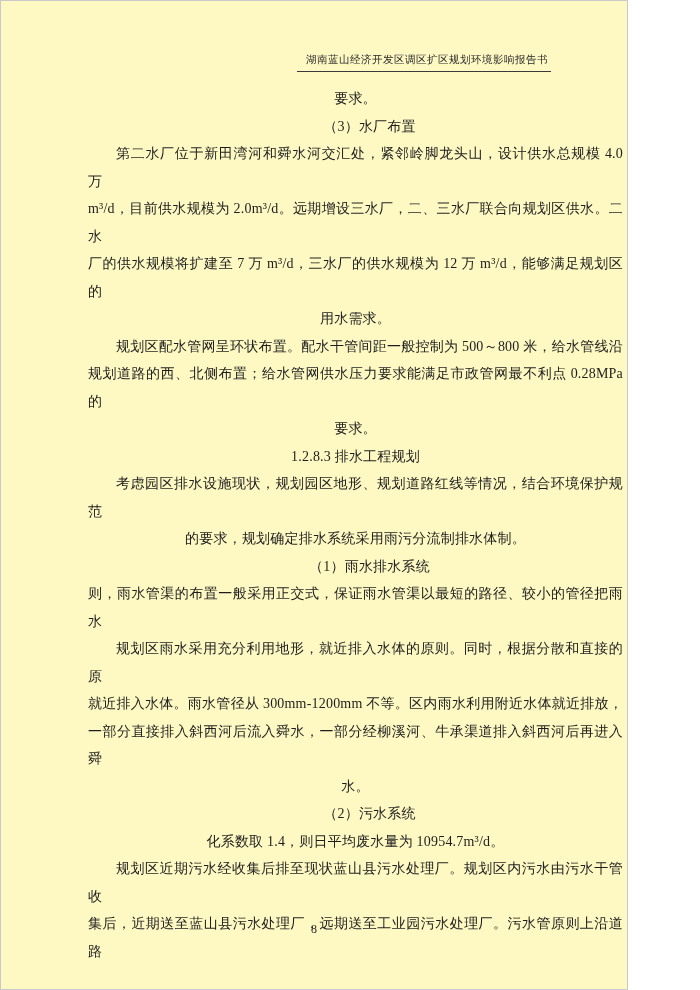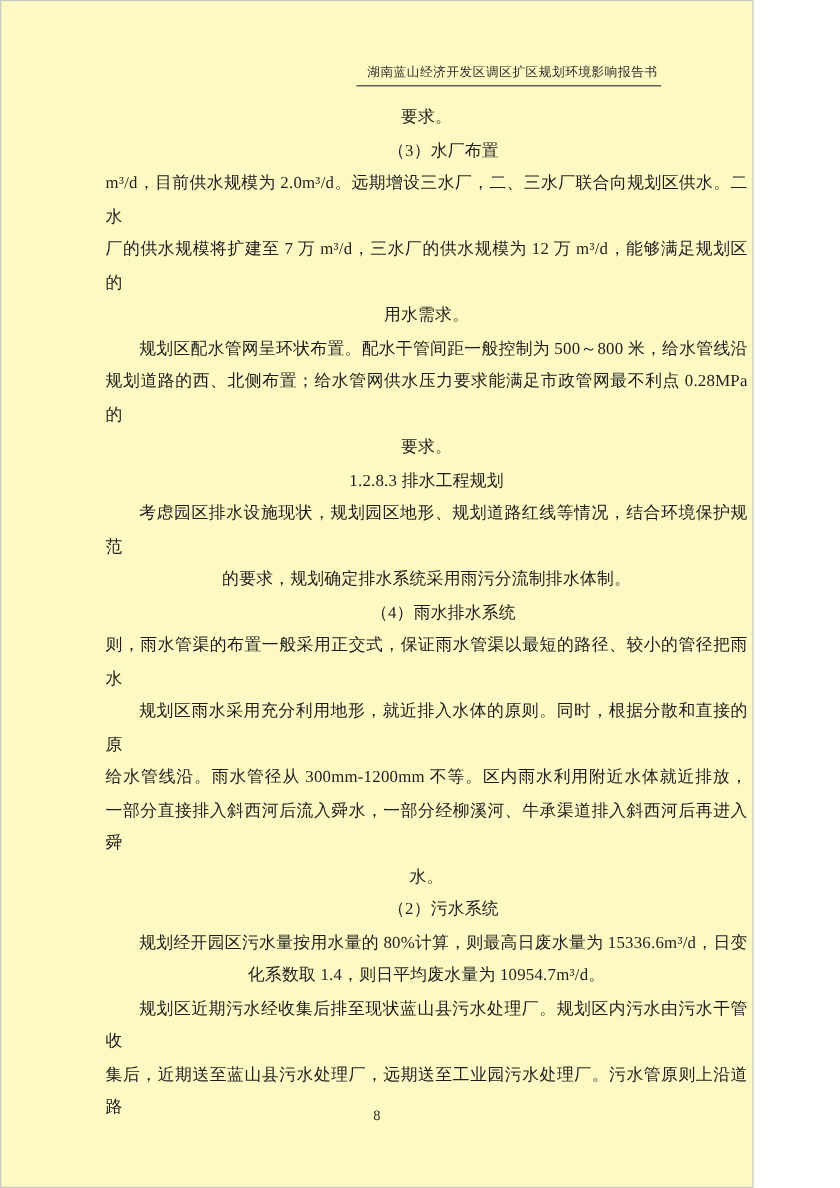--- a/index.html
+++ b/index.html
@@ -50,37 +50,37 @@
 
 <div class="page">
 
   <div class="header">
     <span class="header-inner">湖南蓝山经济开发区调区扩区规划环境影响报告书</span>
   </div>
 
   <div class="body">
     <div class="ln">要求。</div>
     <div class="ln ind">（3）水厂布置</div>
+    <div class="ln ind j">第二水厂位于新田湾河和舜水河交汇处，紧邻岭脚龙头山，设计供水总规模 4.0 万</div>
     <div class="ln j">m³/d，目前供水规模为 2.0m³/d。远期增设三水厂，二、三水厂联合向规划区供水。二水</div>
     <div class="ln j">厂的供水规模将扩建至 7 万 m³/d，三水厂的供水规模为 12 万 m³/d，能够满足规划区的</div>
     <div class="ln">用水需求。</div>
     <div class="ln ind j">规划区配水管网呈环状布置。配水干管间距一般控制为 500～800 米，给水管线沿</div>
     <div class="ln j">规划道路的西、北侧布置；给水管网供水压力要求能满足市政管网最不利点 0.28MPa 的</div>
     <div class="ln">要求。</div>
     <div class="ln">1.2.8.3 排水工程规划</div>
     <div class="ln ind j">考虑园区排水设施现状，规划园区地形、规划道路红线等情况，结合环境保护规范</div>
     <div class="ln">的要求，规划确定排水系统采用雨污分流制排水体制。</div>
-    <div class="ln ind">（4）雨水排水系统</div>
+    <div class="ln ind">（1）雨水排水系统</div>
     <div class="ln j">则，雨水管渠的布置一般采用正交式，保证雨水管渠以最短的路径、较小的管径把雨水</div>
     <div class="ln ind j">规划区雨水采用充分利用地形，就近排入水体的原则。同时，根据分散和直接的原</div>
-    <div class="ln j">给水管线沿。雨水管径从 300mm-1200mm 不等。区内雨水利用附近水体就近排放，</div>
+    <div class="ln j">就近排入水体。雨水管径从 300mm-1200mm 不等。区内雨水利用附近水体就近排放，</div>
     <div class="ln j">一部分直接排入斜西河后流入舜水，一部分经柳溪河、牛承渠道排入斜西河后再进入舜</div>
     <div class="ln">水。</div>
     <div class="ln ind">（2）污水系统</div>
-    <div class="ln ind j">规划经开园区污水量按用水量的 80%计算，则最高日废水量为 15336.6m³/d，日变</div>
     <div class="ln">化系数取 1.4，则日平均废水量为 10954.7m³/d。</div>
     <div class="ln ind j">规划区近期污水经收集后排至现状蓝山县污水处理厂。规划区内污水由污水干管收</div>
     <div class="ln j">集后，近期送至蓝山县污水处理厂，远期送至工业园污水处理厂。污水管原则上沿道路</div>
 
   </div>
 
   <div class="footer">
     <span>8</span>
   </div>
 

